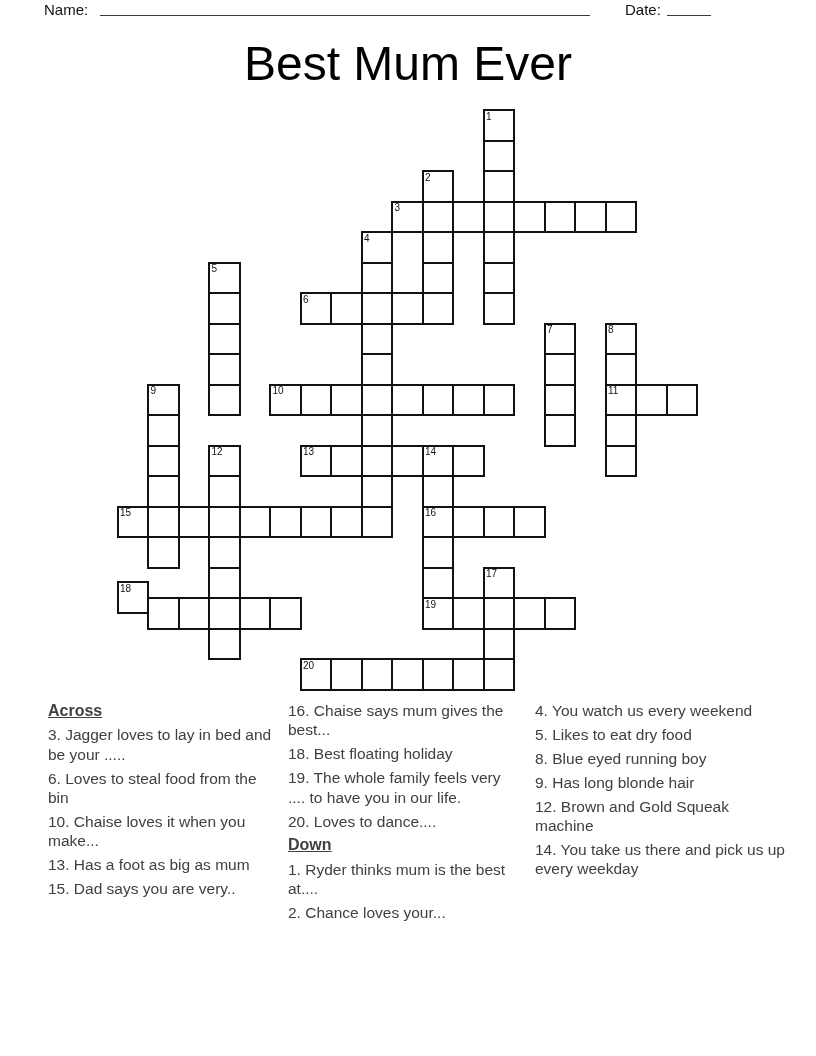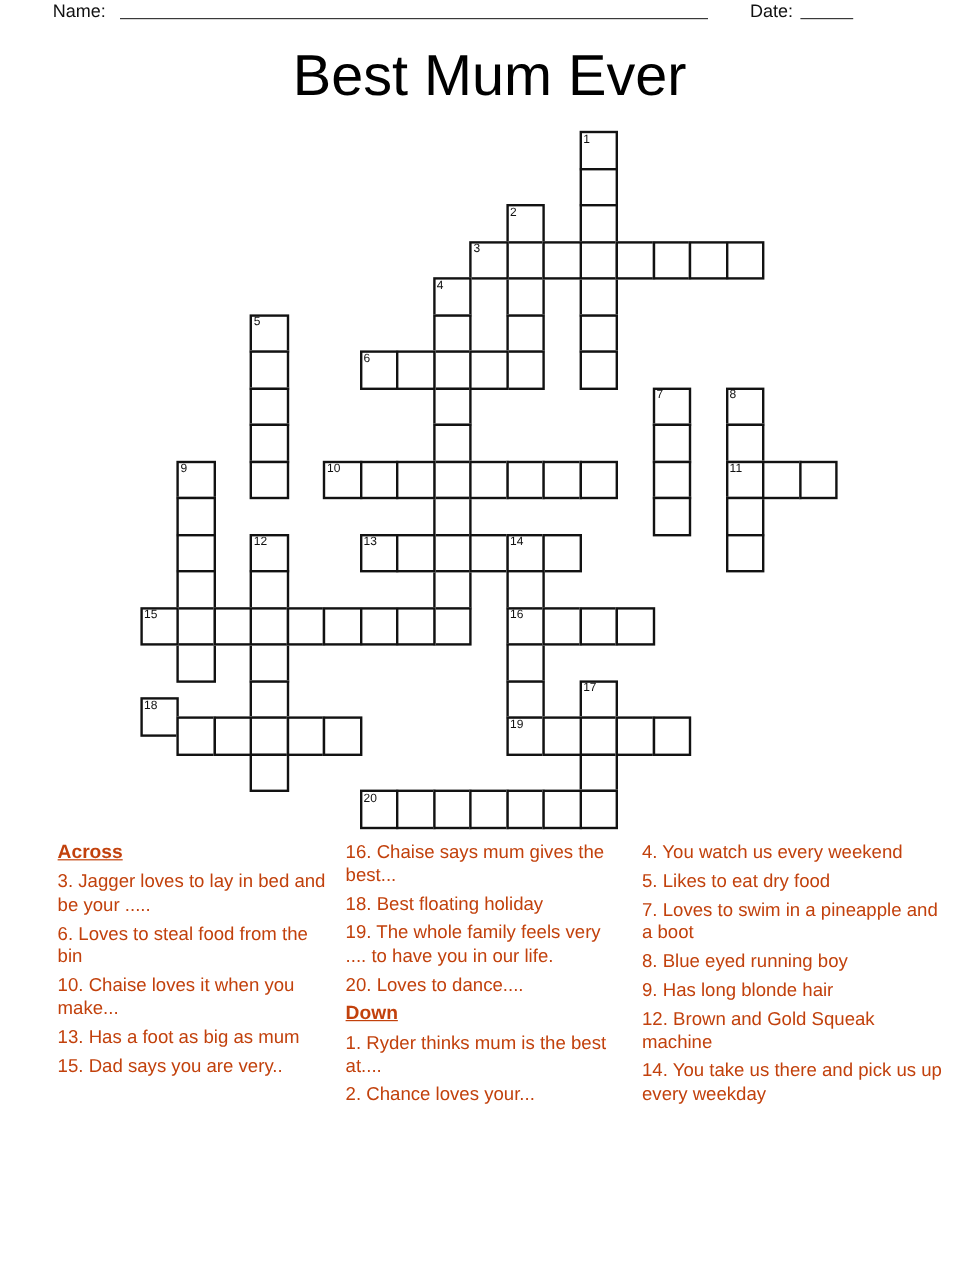--- a/index.html
+++ b/index.html
@@ -20,21 +20,21 @@
 
   
   .grid{position:absolute;left:0;top:0;width:816px;height:716px;}
   .cell{position:absolute;width:32.5px;height:32.5px;box-sizing:border-box;
         border:2px solid #121212;background:#fff;}
   .cellnum{position:absolute;left:1.5px;top:-0.5px;font-size:10px;line-height:11px;
            color:#111;font-weight:400;}
 
   
   .clues{position:absolute;left:0;top:0;width:816px;height:1056px;}
-  .clue-col{position:absolute;top:701px;font-size:15.5px;line-height:19.4px;color:#c2410c;}
+  .clue-col{position:absolute;top:701px;font-size:15.5px;line-height:19.4px;color:#404040;}
   .col-1{left:48px;width:226px;}
   .col-2{left:288px;width:234px;}
   .col-3{left:535px;width:250px;}
   .clue{margin:0 0 4.5px 0;}
   .clue-head{font-weight:bold;font-size:16px;text-decoration:underline;margin:0 0 5px 0;}
   .cnum{font-weight:normal;}
 </style>
 </head>
 <body>
 
@@ -210,21 +210,20 @@
         <div class="clue"><span class="cnum">18.</span><span> Best floating holiday</span></div>
         <div class="clue"><span class="cnum">19.</span><span> The whole family feels very .... to have you in our life.</span></div>
         <div class="clue"><span class="cnum">20.</span><span> Loves to dance....</span></div>
         <div class="clue-head">Down</div>
         <div class="clue"><span class="cnum">1.</span><span> Ryder thinks mum is the best at....</span></div>
         <div class="clue"><span class="cnum">2.</span><span> Chance loves your...</span></div>
       </div>
     <div class="clue-col col-3">
         <div class="clue"><span class="cnum">4.</span><span> You watch us every weekend</span></div>
         <div class="clue"><span class="cnum">5.</span><span> Likes to eat dry food</span></div>
-        <div class="clue"><span class="cnum">7.</span><span> Loves to swim in a pineapple and a boot</span></div>
         <div class="clue"><span class="cnum">8.</span><span> Blue eyed running boy</span></div>
         <div class="clue"><span class="cnum">9.</span><span> Has long blonde hair</span></div>
         <div class="clue"><span class="cnum">12.</span><span> Brown and Gold Squeak machine</span></div>
         <div class="clue"><span class="cnum">14.</span><span> You take us there and pick us up every weekday</span></div>
       </div>
   </div>
 
 </div>
 
 </body></html>

